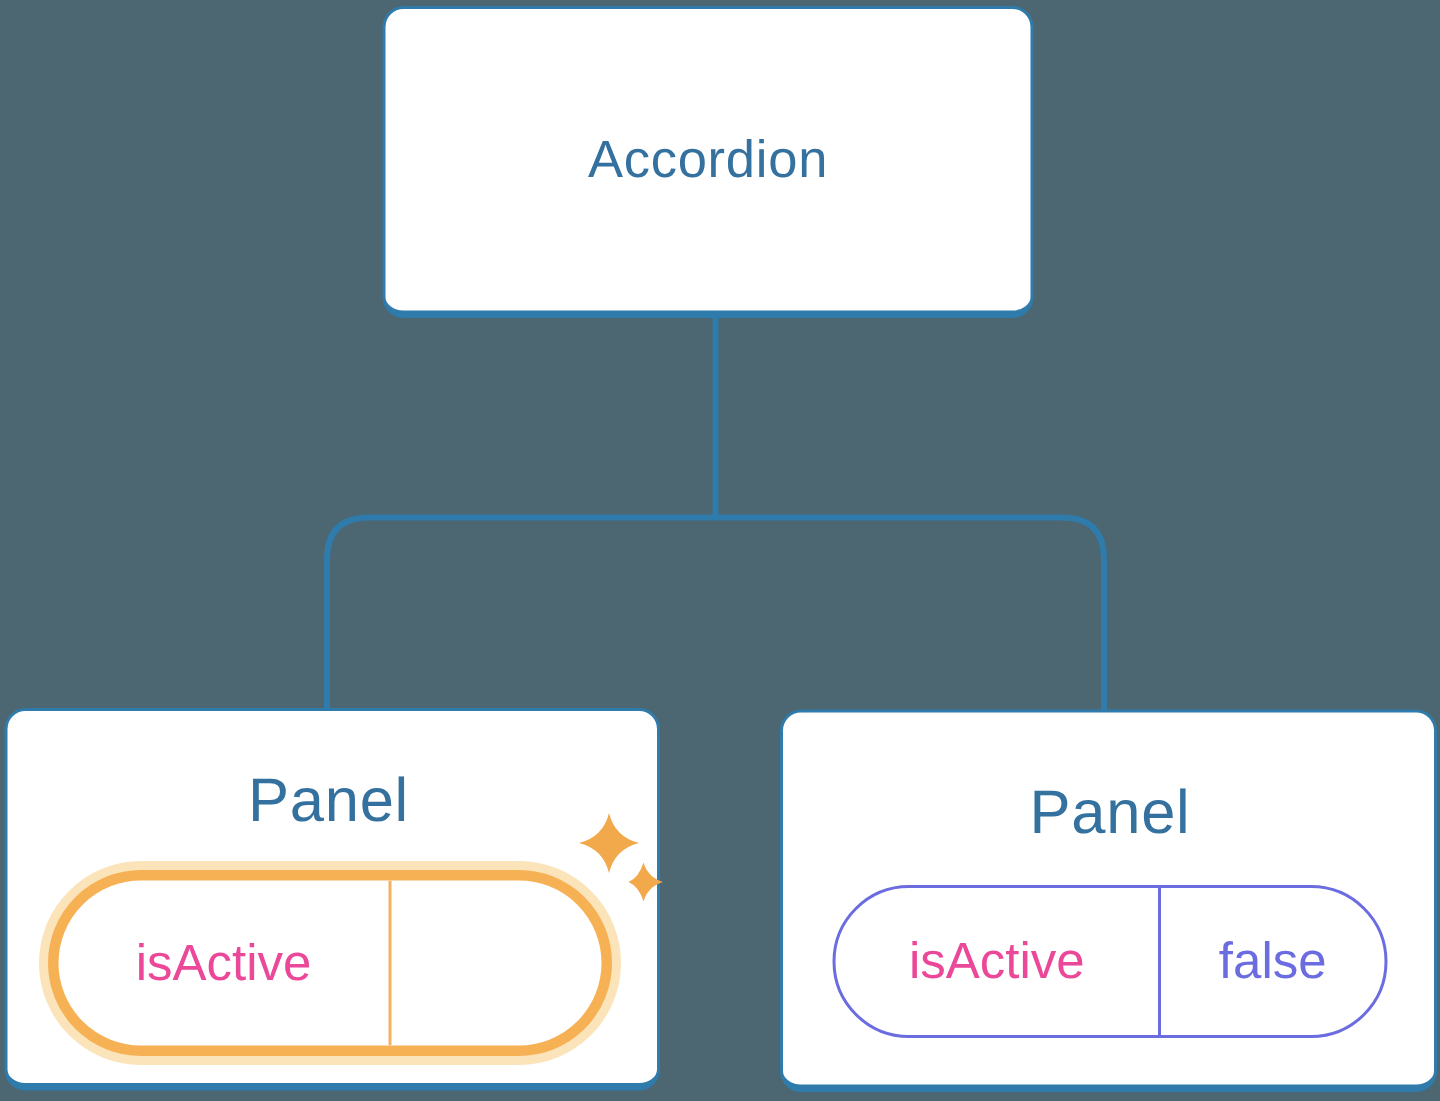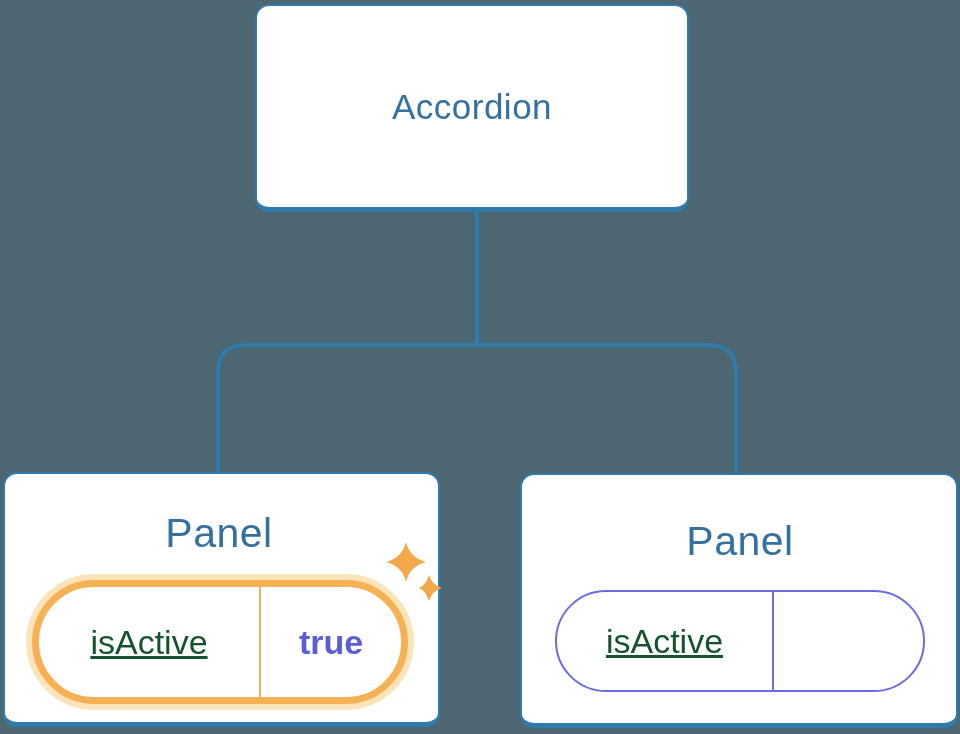--- a/index.html
+++ b/index.html
@@ -63,21 +63,21 @@
     display: flex; align-items: center; justify-content: center;
     font-size: 34px;
   }
   .pill-active   .cell-name  { width: 220px; }
   .pill-inactive .cell-name  { width: 215px; }
   .cell-value { flex: 1; }
   .divider { width: 2px; }
   .pill-active   .divider { background: #f3b261; }
   .pill-inactive .divider { background: #6b6ce0; }
 
-  .prop-name      { color: #14532d; font-weight: 400; text-decoration: underline; }
+  .prop-name      { color: #ec4899; font-weight: 400; }
   .prop-value     { color: #6b6ce0; font-weight: 400; }
   .prop-value-active { color: #5c5cd6; font-weight: 700; }
 
   .sparkles {
     position: absolute;
     left: 375px; top: 63px;
     z-index: 2;
   }
 </style>
 </head>
@@ -100,30 +100,30 @@
     <svg class="sparkles" width="70" height="70" viewBox="0 0 70 70">
       <path d="M26 5 Q30 21 46 25 Q30 29 26 45 Q22 29 6 25 Q22 21 26 5 Z" fill="#f2a94c"></path>
       <path d="M49 38 Q52 48 62 51 Q52 54 49 64 Q46 54 39 51 Q46 48 49 38 Z" fill="#f2a94c"></path>
     </svg>
 
     <div class="pill pill-active">
       <div class="cell cell-name">
         <span class="prop-name">isActive</span>
       </div>
       <div class="divider"></div>
-      <div class="cell cell-value">
-        <span class="prop-value prop-value-active">true</span>
-      </div>
     </div>
   </div>
 
   <div class="node node-panel-right">
     <div class="panel-title">Panel</div>
 
     <div class="pill pill-inactive">
       <div class="cell cell-name">
         <span class="prop-name">isActive</span>
       </div>
       <div class="divider"></div>
+      <div class="cell cell-value">
+        <span class="prop-value">false</span>
+      </div>
     </div>
   </div>
 
 </div>
 
 </body></html>

